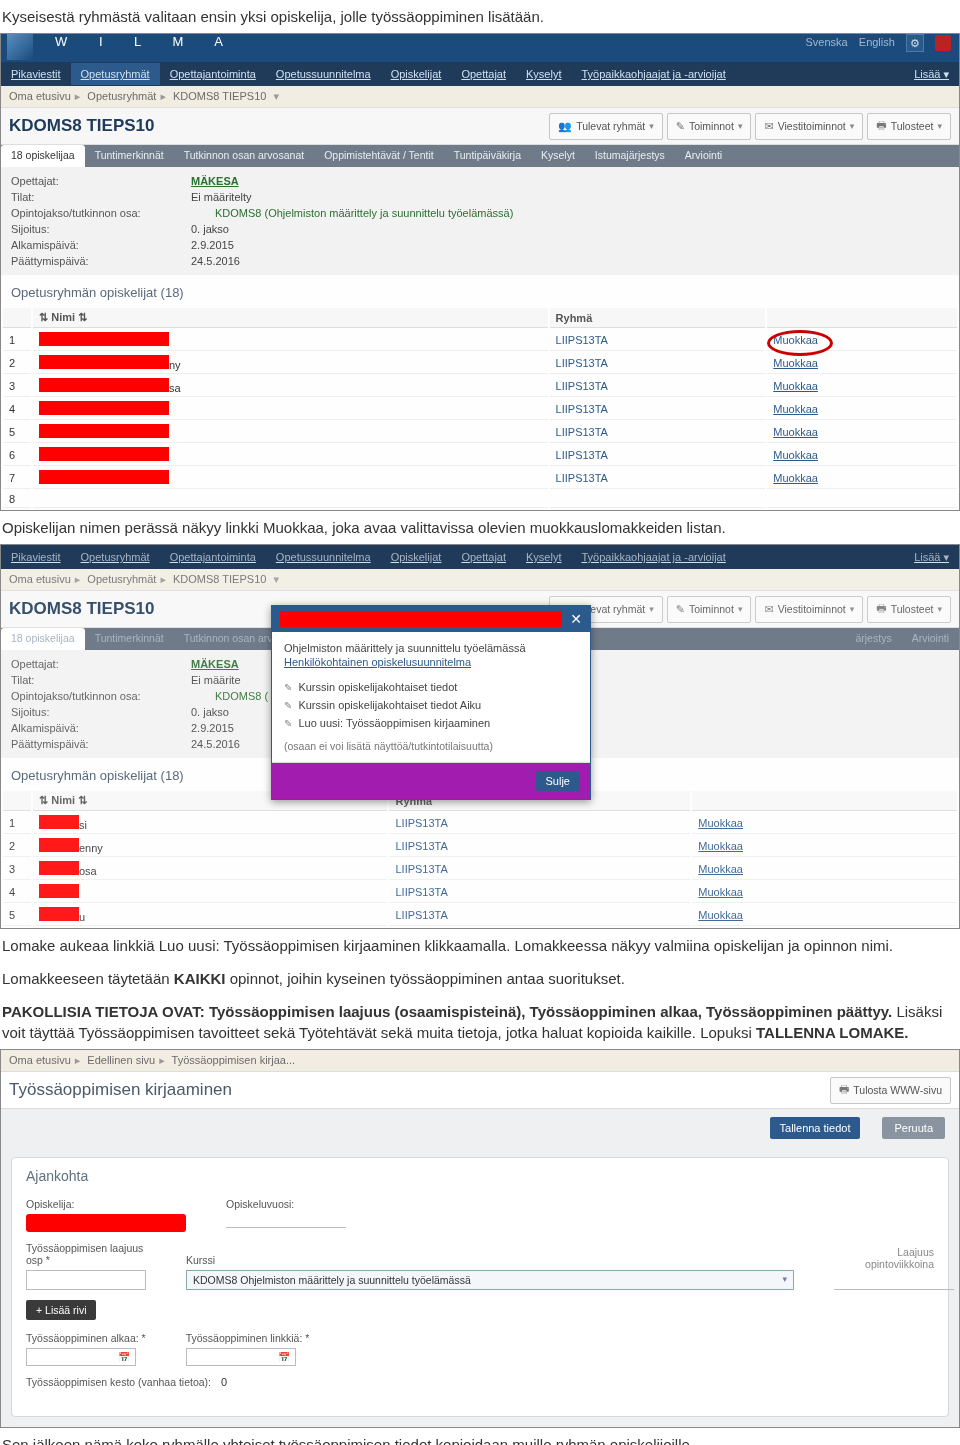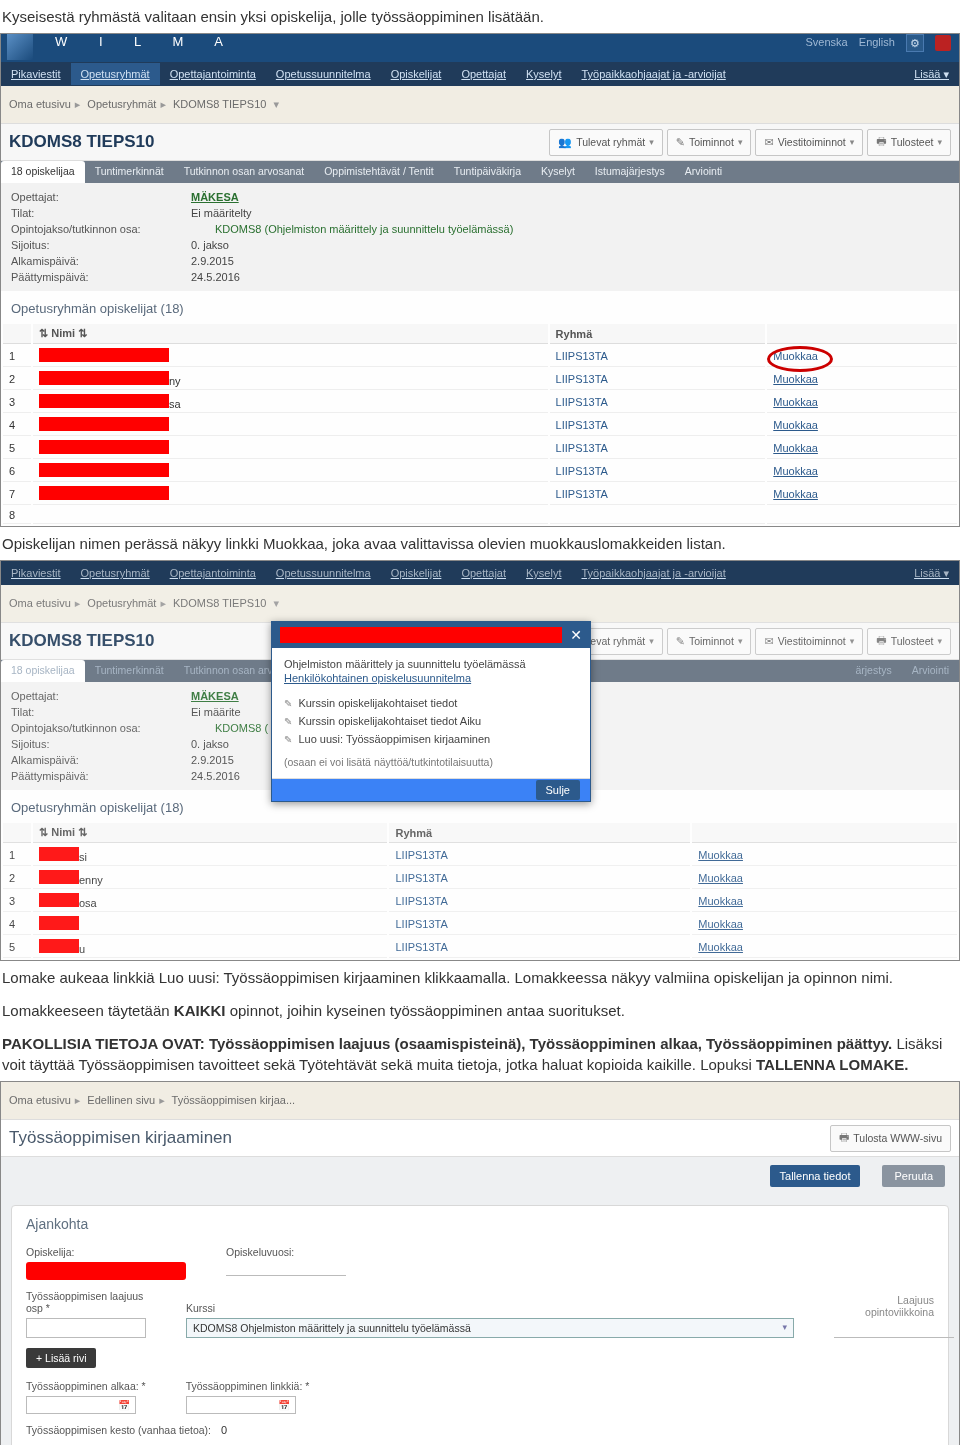--- a/index.html
+++ b/index.html
@@ -15,21 +15,21 @@
   .wilma-top-right { color: #9fb8d4; font-size: 11px; padding-right: 8px; }
   .wilma-top-right span { margin-left: 8px; }
   .red-sq { display:inline-block; width:16px; height:16px; background:#b22; vertical-align:middle; border-radius:2px; }
   .gear-sq { display:inline-block; width:18px; height:18px; background:#2a5a8a; border:1px solid #4a7ab0; vertical-align:middle; text-align:center; color:#cde; line-height:16px; font-size:11px; }
   
   .wilma-nav { background: #203b5a; display: flex; flex-wrap: wrap; height: 24px; align-items: center; color: #cfe0f2; font-size: 11px; text-decoration: underline; }
   .wilma-nav .tab { padding: 5px 10px; cursor: pointer; }
   .wilma-nav .tab.active { background: #2c5a8c; }
   .wilma-nav .spacer { flex: 1; }
   
-  .breadcrumb { background:#f1ede3; color:#6b6b6b; font-size:11px; padding:12px 8px; border-bottom:1px solid #ddd; }
+  .breadcrumb { background:#f1ede3; color:#6b6b6b; font-size:11px; padding:4px 8px; border-bottom:1px solid #ddd; }
   .breadcrumb .sep { margin:0 4px; color:#999; }
   
   .page-head { display:flex; align-items:center; padding:4px 8px; background:#f7f7f7; border-bottom:1px solid #ddd; }
   .page-head h2 { font-size:17px; color:#203b5a; padding:4px 0; font-weight:bold; }
   .page-head .right-btns { margin-left:auto; display:flex; gap:4px; }
   .obtn { border:1px solid #c6c6c6; background:#fafafa; color:#555; padding:3px 8px; font-size:10.5px; border-radius:2px; display:flex; align-items:center; gap:4px; }
   .obtn .ico { font-size:11px; color:#777; }
   .chev { color:#888; font-size:9px; }
   
   .subtabs { display:flex; background:#6f7b89; height:22px; font-size:10.5px; }
@@ -62,21 +62,21 @@
   .modal-wrap { position:relative; }
   .modal { position:absolute; top:60px; left:270px; width:320px; background:#fff; border:1px solid #2c5a8c; box-shadow:0 2px 8px rgba(0,0,0,0.4); }
   .modal-head { background:#2c5a8c; color:#fff; display:flex; align-items:center; padding:5px 8px; font-size:11.5px; }
   .modal-head .mh-red { background:#f00; height:16px; flex:1; margin-right:8px; }
   .modal-head .close { cursor:pointer; font-size:14px; }
   .modal-body { padding:10px 12px; font-size:11px; color:#444; }
   .modal-body .mlink { color:#2c5a8c; text-decoration:underline; margin-top:2px; }
   .modal-body .mitem { display:flex; align-items:center; gap:6px; padding:3px 0; }
   .modal-body .mitem .pico { color:#888; font-size:10px; }
   .modal-body .mnote { color:#777; margin-top:8px; font-size:10.5px; }
-  .modal-foot { text-align:right; padding:1px 10px; background:#3b82f6; border-top:1px solid #ddd; }
+  .modal-foot { text-align:right; padding:8px 10px; background:#a21caf; border-top:1px solid #ddd; }
   .btn-blue { background:#2c5a8c; color:#fff; border:none; padding:4px 10px; font-size:11px; border-radius:2px; cursor:pointer; }
   
   
   .form-area { background:#eef0f2; }
   .card { background:#fff; border:1px solid #d8d8d8; margin:10px; border-radius:4px; }
   .card-h { color:#607080; font-size:14px; padding:10px 14px 6px; }
   .card-b { padding:4px 14px 14px; font-size:11px; }
   .fld-row { display:flex; gap:40px; margin:4px 0 10px; }
   .fld-label { color:#555; font-size:10.5px; margin-bottom:4px; }
   .fld-underline { border-bottom:1px solid #bbb; min-width:120px; height:14px; }

